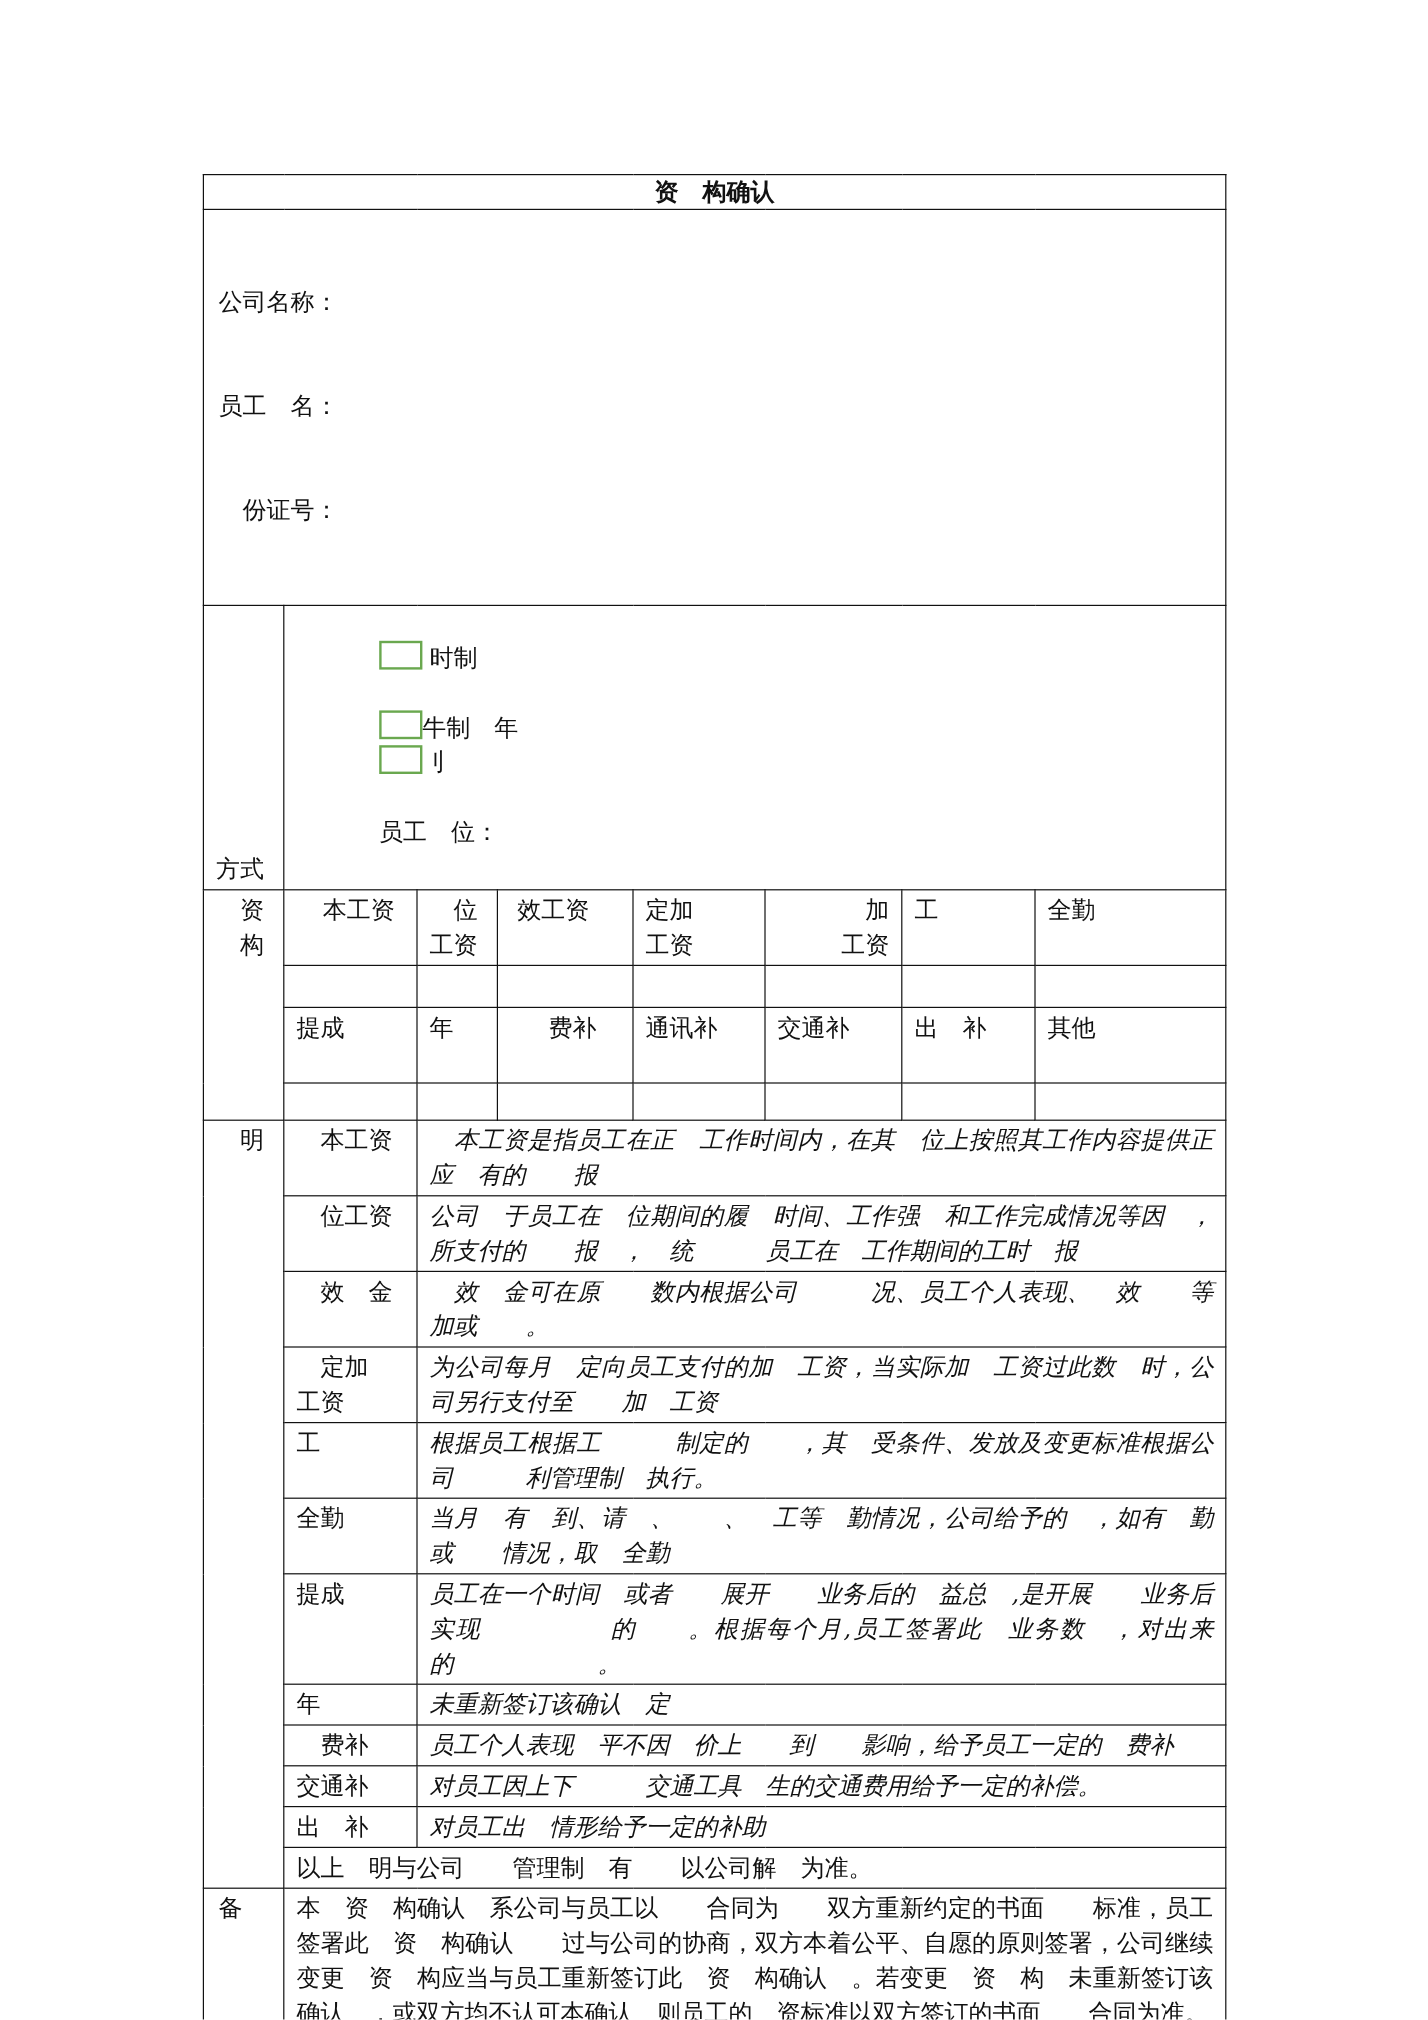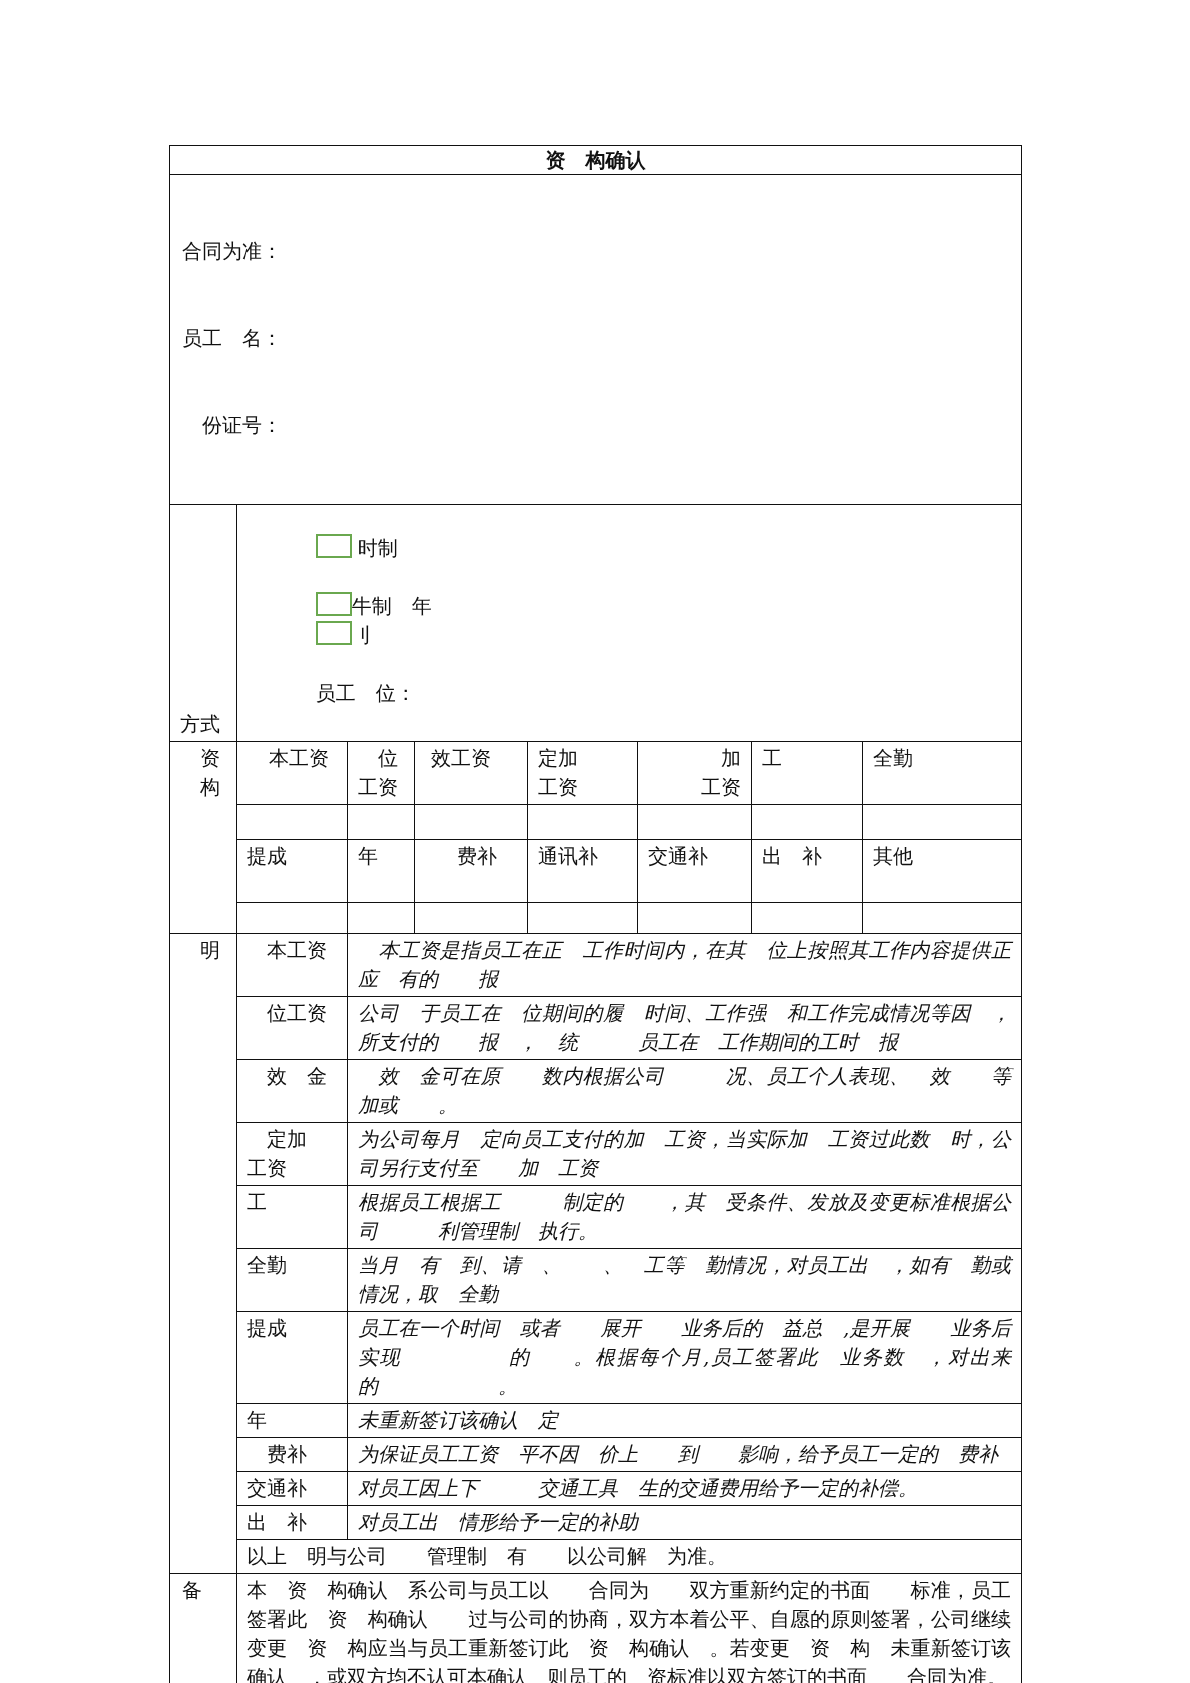--- a/index.html
+++ b/index.html
@@ -39,21 +39,21 @@
       <col style="width:159px">
     </colgroup>
 
     <tbody>
         <tr>
       <td colspan="8" class="title-cell">资　构确认</td>
     </tr>
 
     <tr>
       <td colspan="8" class="info-cell">
-        <span class="info-line">合同为准：</span>
+        <span class="info-line">公司名称：</span>
         <span class="info-line">员工　名：</span>
         <span class="info-line">　份证号：</span>
       </td>
     </tr>
 
     <tr style="height:58px">
       <td class="pay-left">方式</td>
       <td colspan="7" class="pay-right">
         <span><span class="chk"></span><span>时制</span></span>
         <span style="display:inline-block;width:14px"></span>
@@ -123,33 +123,33 @@
       <td>　定加
 工资</td>
       <td colspan="6" class="desc-text justify">为公司每月　定向员工支付的加　工资，当实际加　工资过此数　时，公司另行支付至　　加　工资</td>
     </tr>
     <tr>
       <td>工</td>
       <td colspan="6" class="desc-text justify">根据员工根据工　　　制定的　　，其　受条件、发放及变更标准根据公司　　　利管理制　执行。</td>
     </tr>
     <tr>
       <td>全勤</td>
-      <td colspan="6" class="desc-text justify">当月　有　到、请　、　　、　工等　勤情况，对员工出　，如有　勤或　　情况，取　全勤</td>
+      <td colspan="6" class="desc-text justify">当月　有　到、请　、　　、　工等　勤情况，公司给予的　，如有　勤或　　情况，取　全勤</td>
     </tr>
     <tr>
       <td>提成</td>
       <td colspan="6" class="desc-text justify">员工在一个时间　或者　　展开　　业务后的　益总　,是开展　　业务后实现　　　　　的　　。根据每个月,员工签署此　业务数　，对出来的　　　　　　。</td>
     </tr>
     <tr>
       <td>年</td>
       <td colspan="6" class="desc-text justify">未重新签订该确认　定</td>
     </tr>
     <tr>
       <td>　费补</td>
-      <td colspan="6" class="desc-text justify">为保证员工工资　平不因　价上　　到　　影响，给予员工一定的　费补</td>
+      <td colspan="6" class="desc-text justify">员工个人表现　平不因　价上　　到　　影响，给予员工一定的　费补</td>
     </tr>
     <tr>
       <td>交通补</td>
       <td colspan="6" class="desc-text justify">对员工因上下　　　交通工具　生的交通费用给予一定的补偿。</td>
     </tr>
     <tr>
       <td>出　补</td>
       <td colspan="6" class="desc-text justify">对员工出　情形给予一定的补助</td>
     </tr>
     <tr>

